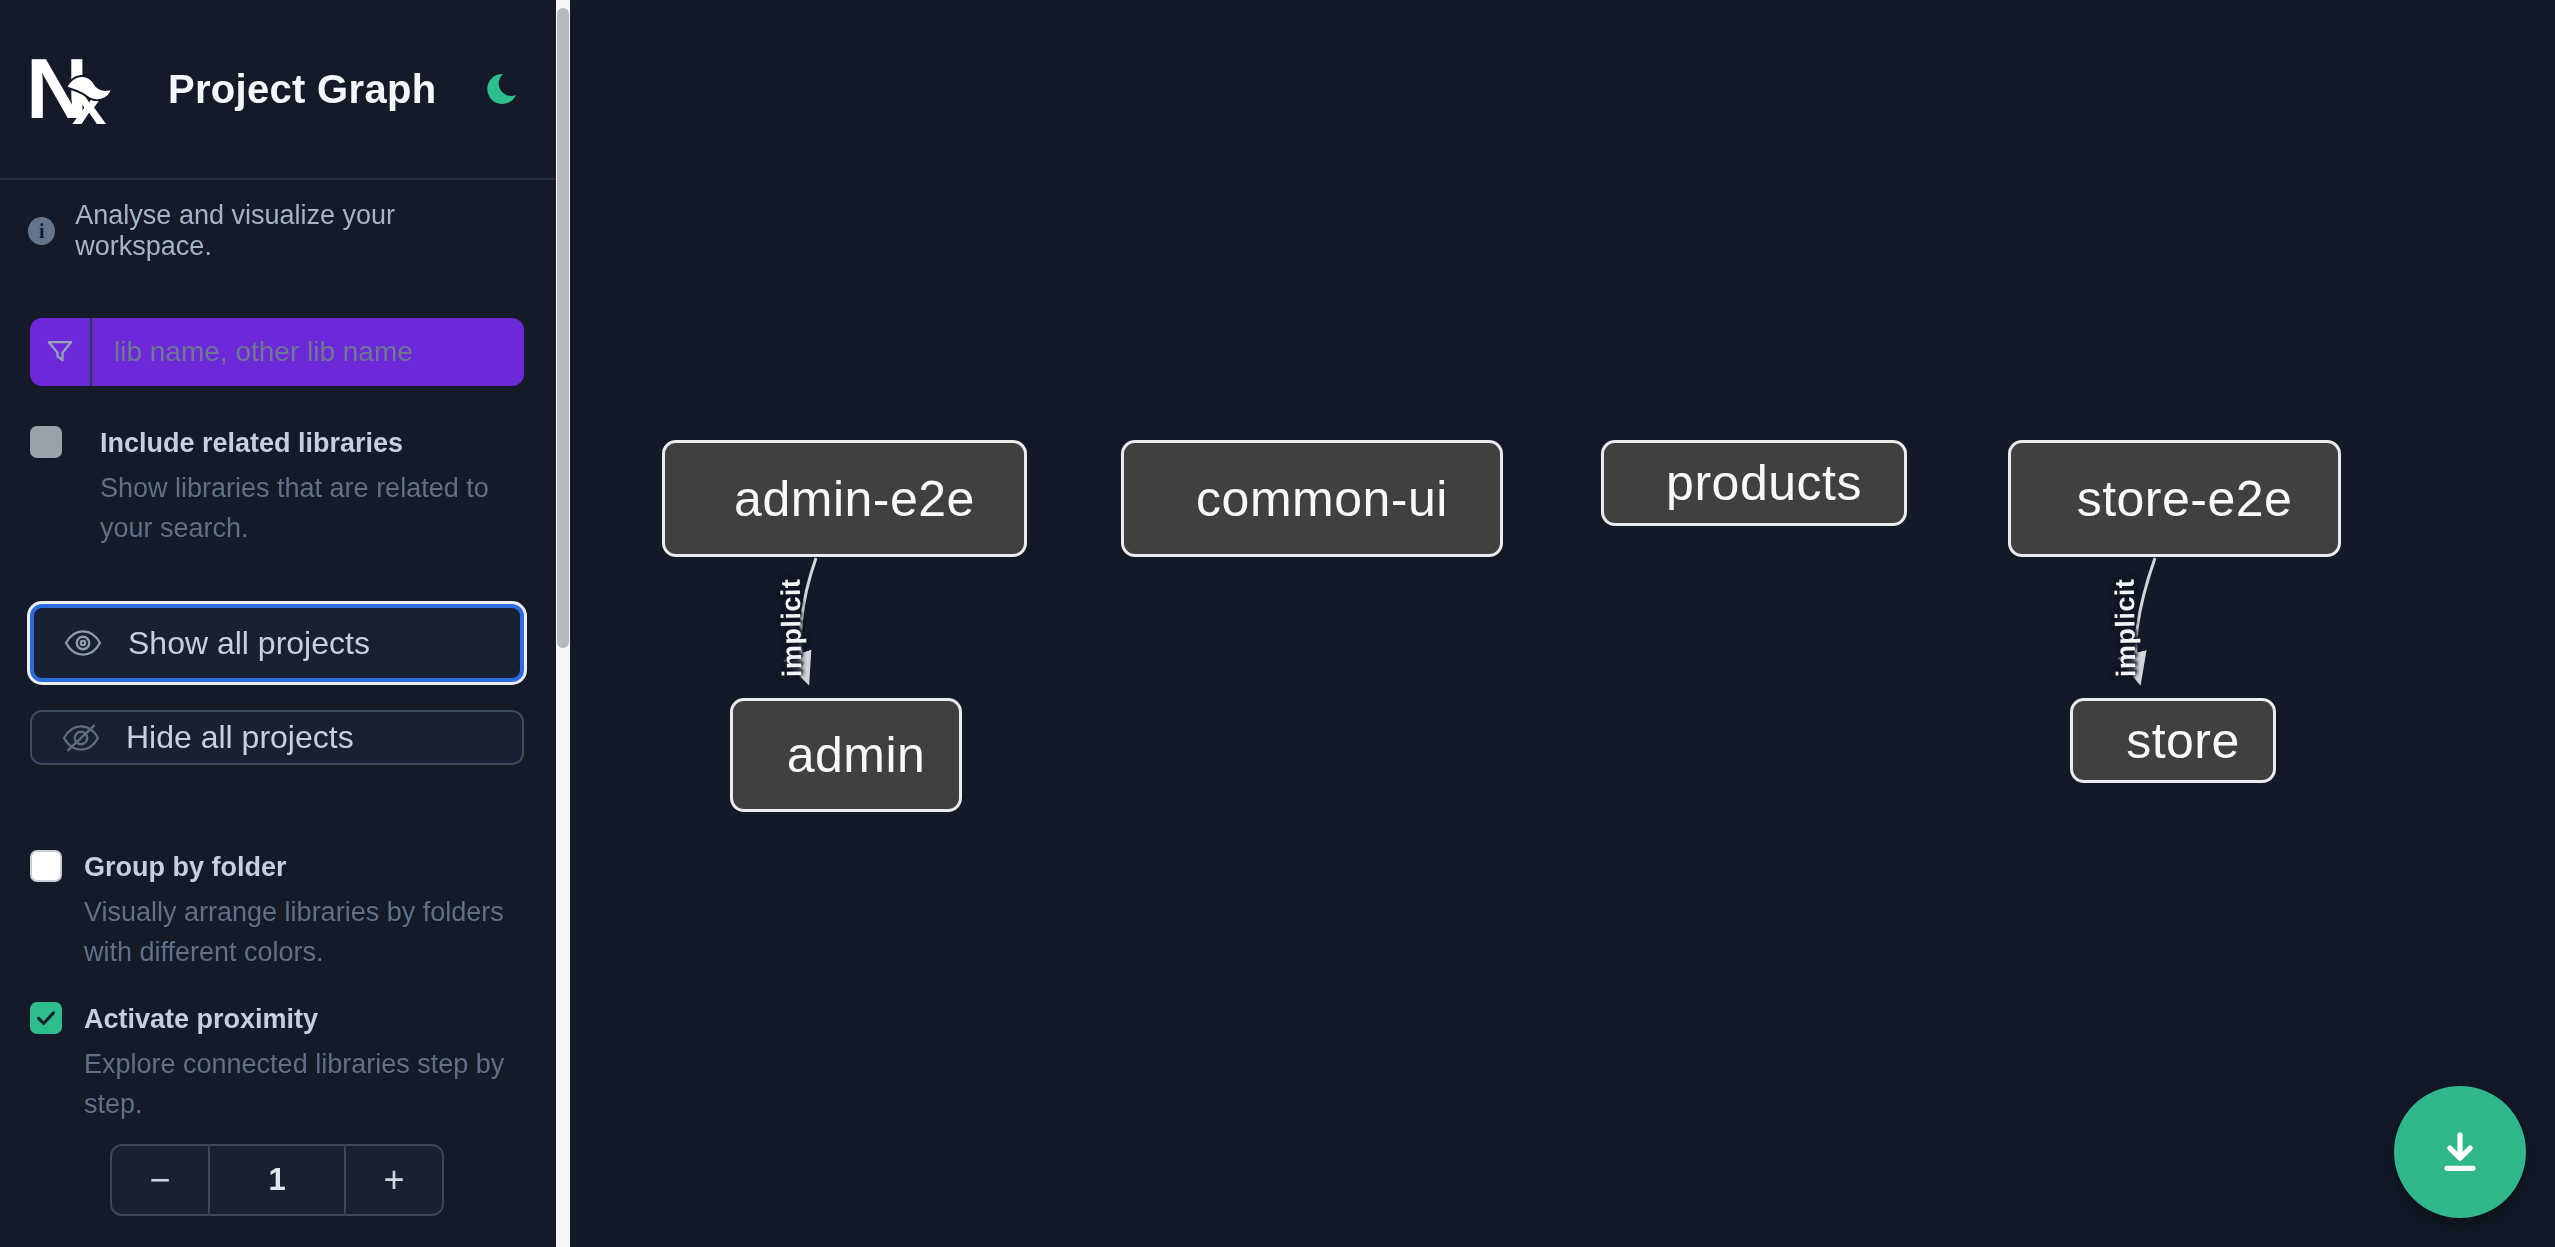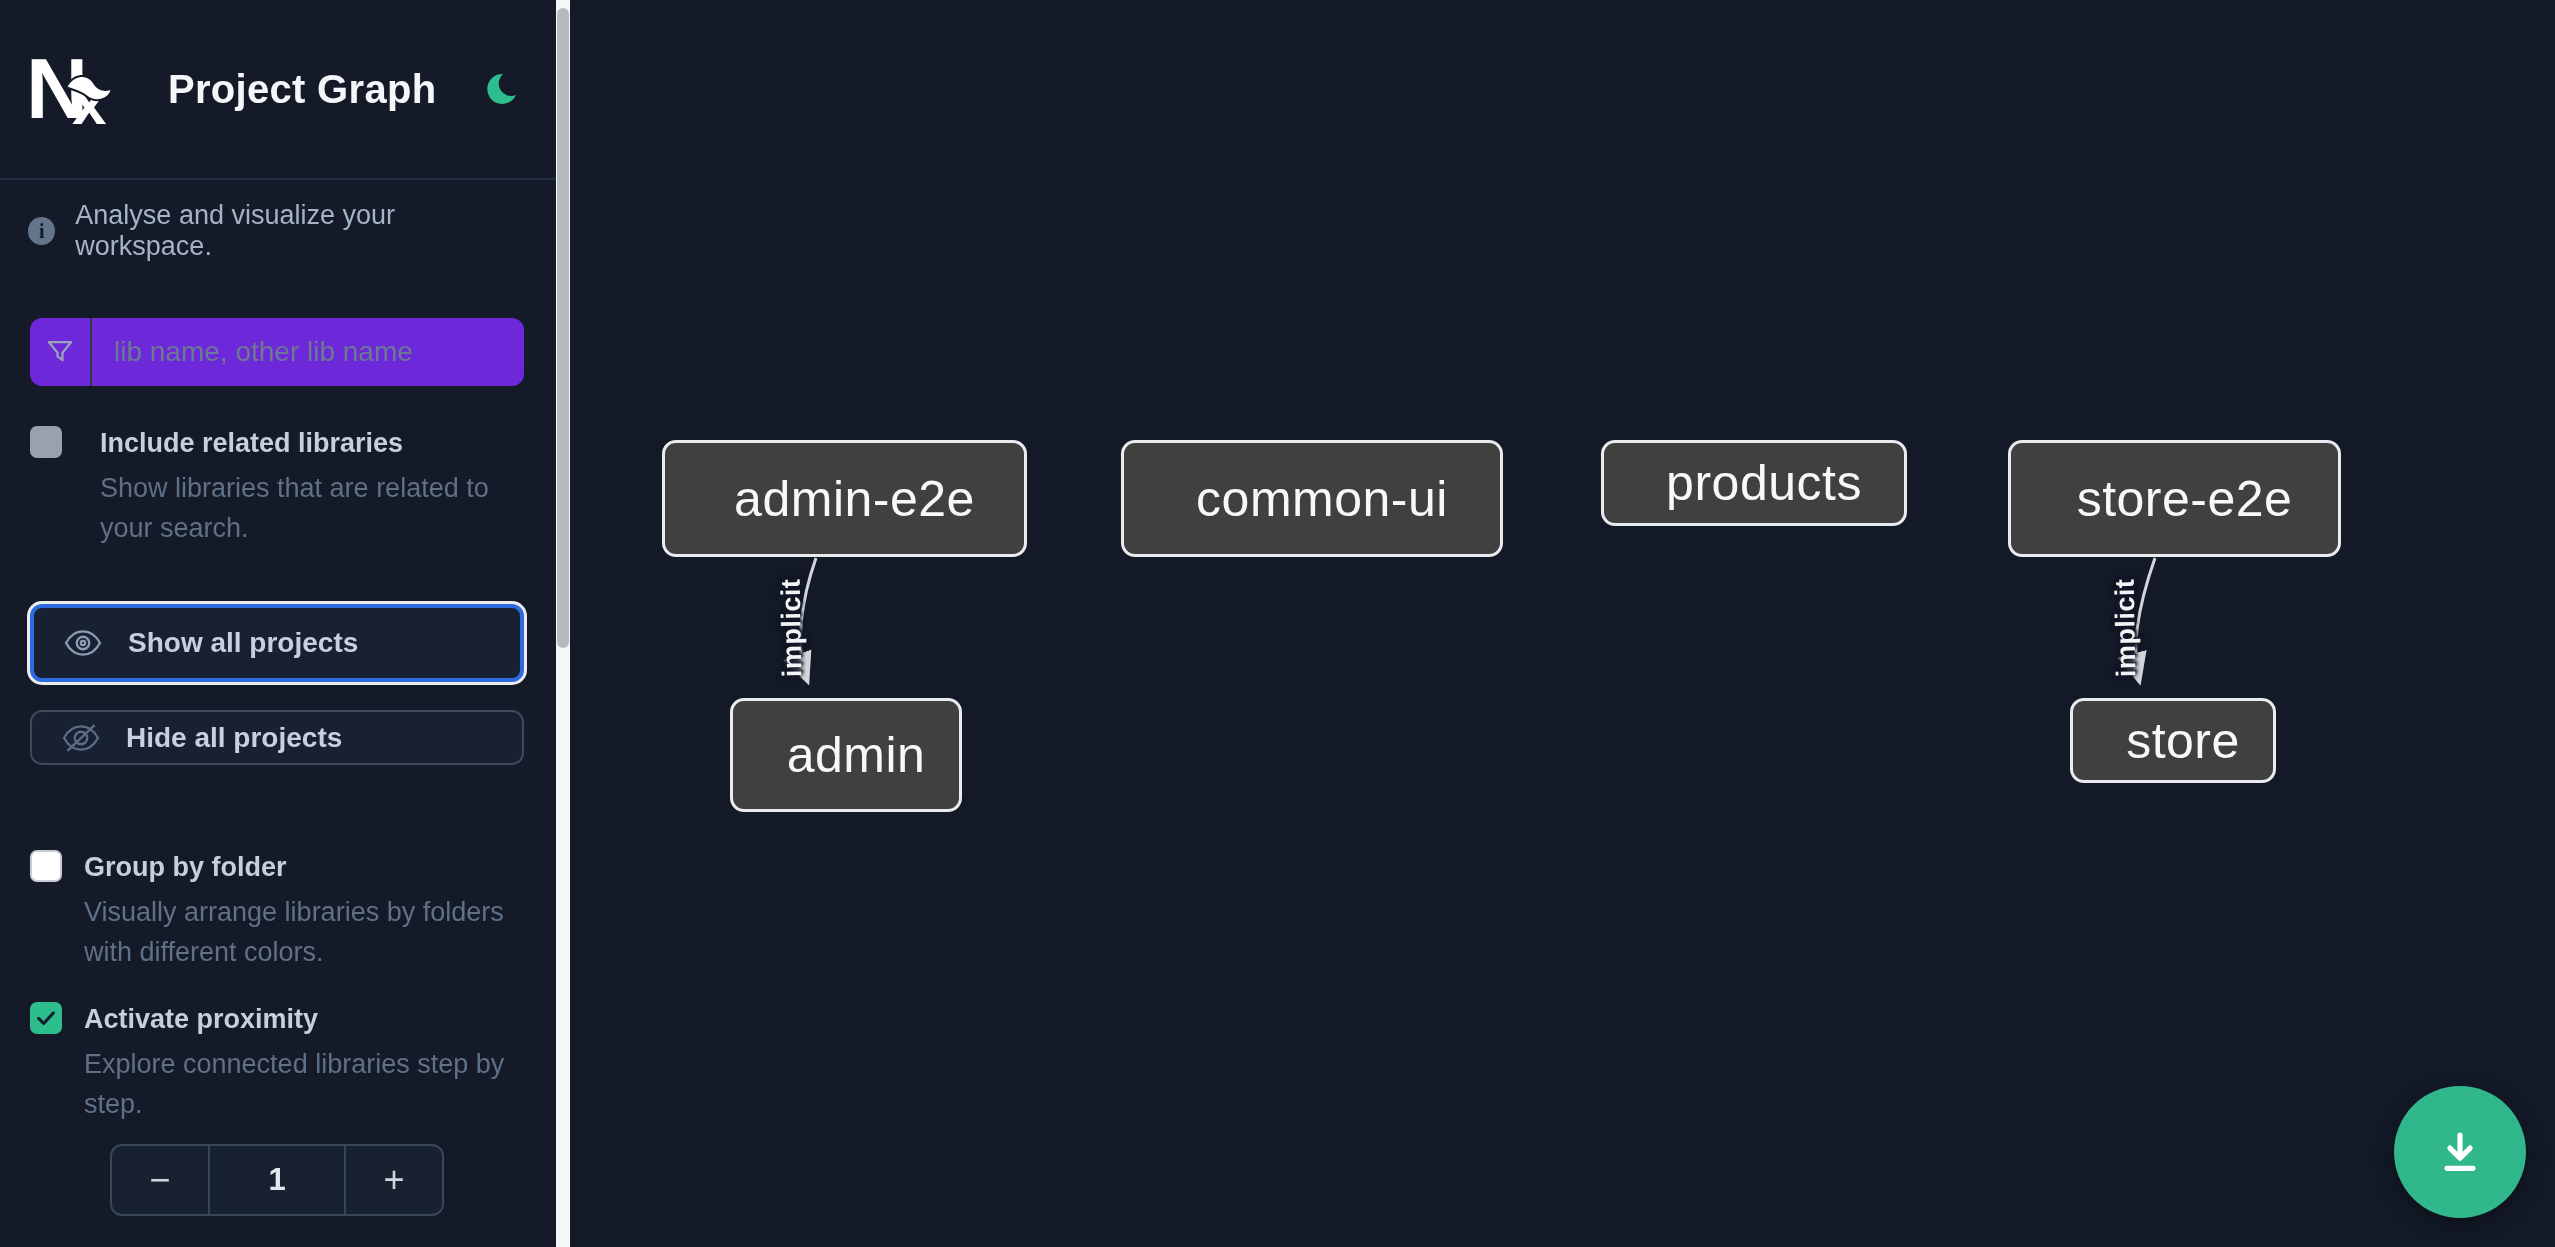--- a/index.html
+++ b/index.html
@@ -54,21 +54,21 @@
   .t-col { width:446px; }
   .t-label { color:#c6cfdb; font-size:27px; font-weight:700; line-height:38px; }
   .t-desc { color:#5f7087; font-size:27px; line-height:40px; margin-top:6px; }
 
   .sb-btn { position:absolute; left:30px; width:494px; background:#182133;
             border:2px solid #3e4b5e; border-radius:12px; display:flex; align-items:center;
             gap:26px; padding-left:30px; cursor:pointer; }
   .btn-show { top:604px; height:78px; border:4px solid #2e6be0;
               box-shadow:0 0 0 3px rgba(255,255,255,.92); }
   .btn-hide { top:710px; height:55px; }
-  .sb-btn .lbl { color:#c7d0dc; font-size:28px; font-weight:700; }
+  .sb-btn .lbl { color:#c7d0dc; font-size:32px; font-weight:400; }
 
   .stepper { position:absolute; left:110px; top:1144px; width:334px; height:72px;
              border:2px solid #3a4759; border-radius:12px; display:flex;
              background:#182130; overflow:hidden; }
   .step-btn { width:96px; display:flex; align-items:center; justify-content:center;
               color:#cdd5de; font-size:36px; cursor:pointer; }
   .step-val { flex:1; display:flex; align-items:center; justify-content:center;
               color:#e3e8ee; font-size:31px; font-weight:600;
               border-left:2px solid #3a4759; border-right:2px solid #3a4759; }
 

